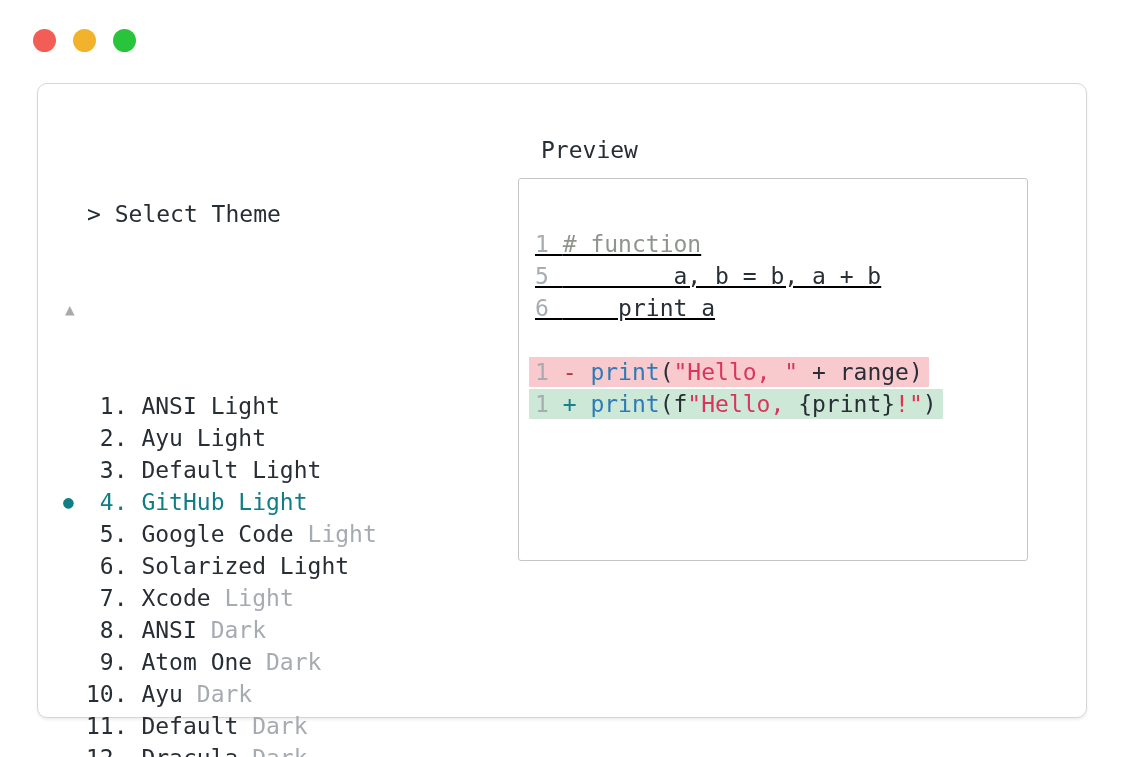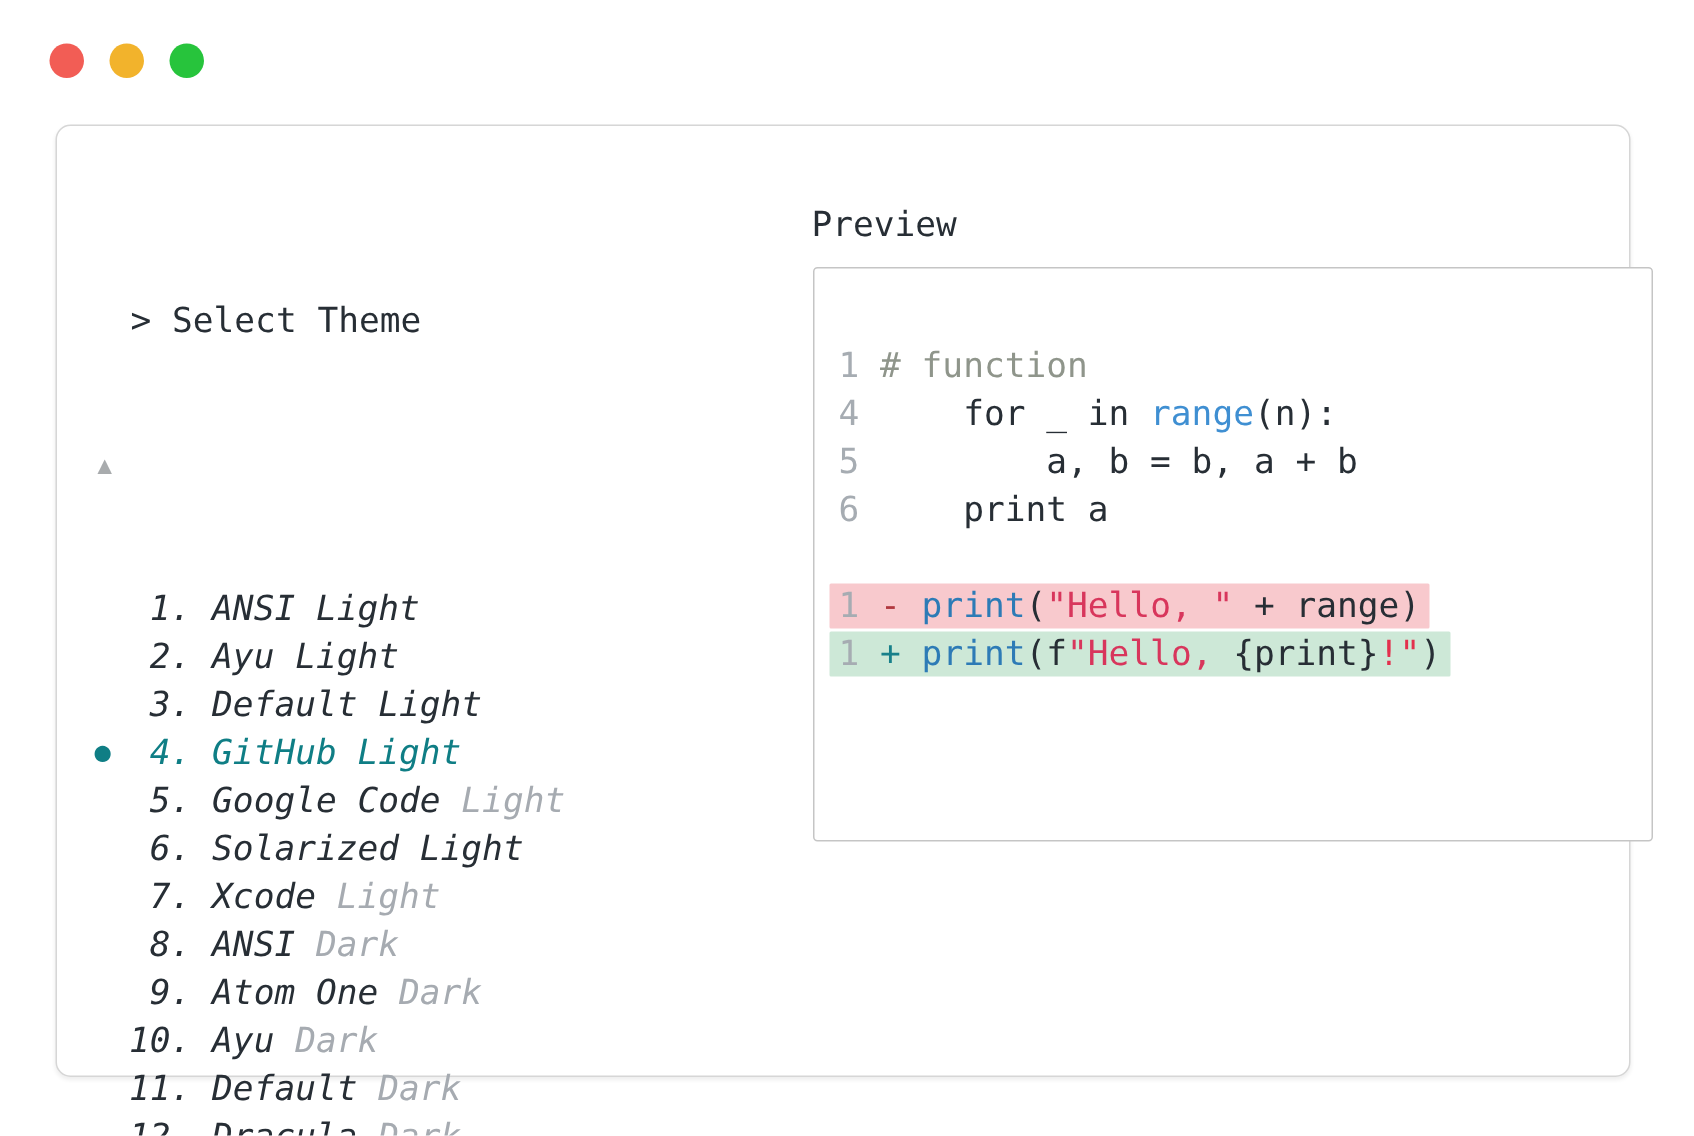--- a/index.html
+++ b/index.html
@@ -23,32 +23,32 @@
     border-radius: 10px;
     box-shadow: 0 2px 3px rgba(0,0,0,0.07);
   }
 
   .left-col { position: absolute; left: 25px; top: 50px; font-size: 23px; line-height: 32px; white-space: pre; }
   .prompt { color: var(--c-text_dark, #272e35); margin-left: 24px; }
   .scroll-arrow { line-height: 32px; font-size: 16px; padding-left: 2px; }
   .scroll-arrow.up   { color: var(--c-arrow_up, #a8abad); }
 
   ul.theme-list { list-style: none; }
-  li.theme-item { position: relative; line-height: 32px; padding-left: 23px; color: var(--c-text_dark, #272e35); white-space: pre; font-style: italic; }
+  li.theme-item { position: relative; line-height: 32px; padding-left: 23px; color: var(--c-text_dark, #272e35); white-space: pre; }
   li.theme-item .muted { color: var(--c-text_muted, #a6abb1); }
   li.theme-item.selected .num,
   li.theme-item.selected .name { color: var(--c-accent_teal, #0f7e85); }
   li.theme-item .bullet { position: absolute; left: 0; top: 0; color: var(--c-accent_teal, #0f7e85); font-size: 18px; }
 
   .right-col { position: absolute; left: 503px; top: 50px; font-size: 23px; line-height: 32px; }
   .preview-label { color: var(--c-text_dark, #272e35); }
   .preview-box {
-    position: absolute; left: 504px; top: 94px; width: 560px; height: 383px;
+    position: absolute; left: 480px; top: 94px; width: 510px; height: 383px;
     border: 1.5px solid var(--c-preview_border, #c5c5c5);
-    border-radius: 3px; background: #ffffff; overflow: hidden;
+    border-radius: 3px; background: #ffffff; overflow: hidden; text-decoration: underline;
   }
   .code { padding: 49px 0 0 16px; font-size: 23px; line-height: 32px; }
   .code-line { white-space: pre; height: 32px; }
 
   .c-ln      { color: var(--c-line_number, #a6acb2); }
   .c-default { color: var(--c-text_dark, #272e35); }
   .c-comment { color: var(--c-syn_comment, #8f958b); }
   .c-func    { color: var(--c-syn_func, #a33030); }
   .c-num     { color: var(--c-accent_teal, #0f7e85); }
   .c-call    { color: var(--c-syn_call, #2d7bb6); }
@@ -83,21 +83,20 @@
       
     </div>
 
     <div class="right-col">
       <div class="preview-label">Preview</div>
     </div>
 
     <div class="preview-box">
       <div class="code" id="code">
           <div class="code-line"><span class="c-ln">1 </span><span class="c-comment"># function</span></div>
-          <div class="code-line"><span class="c-ln">4 </span><span class="c-default">    for _ in </span><span class="c-range">range</span><span class="c-default">(n):</span></div>
           <div class="code-line"><span class="c-ln">5 </span><span class="c-default">        a, b = b, a + b</span></div>
           <div class="code-line"><span class="c-ln">6 </span><span class="c-default">    print a</span></div>
           <div class="code-line"></div>
           <div class="code-line"><span class="diff-band removed"><span class="c-ln">1 </span><span class="c-minus">- </span><span class="c-call">print</span><span class="c-default">(</span><span class="c-str">"Hello, "</span><span class="c-default"> + range)</span></span></div>
           <div class="code-line"><span class="diff-band added"><span class="c-ln">1 </span><span class="c-plus">+ </span><span class="c-call">print</span><span class="c-default">(f</span><span class="c-str">"Hello, </span><span class="c-default">{print}</span><span class="c-bang">!"</span><span class="c-default">)</span></span></div>
         </div>
     </div>
 
   </div>
 </div>

